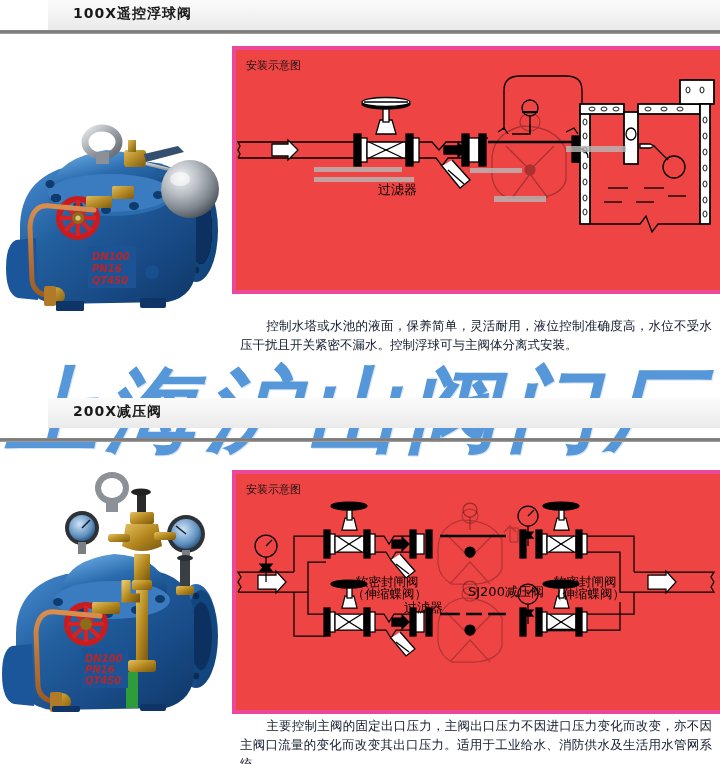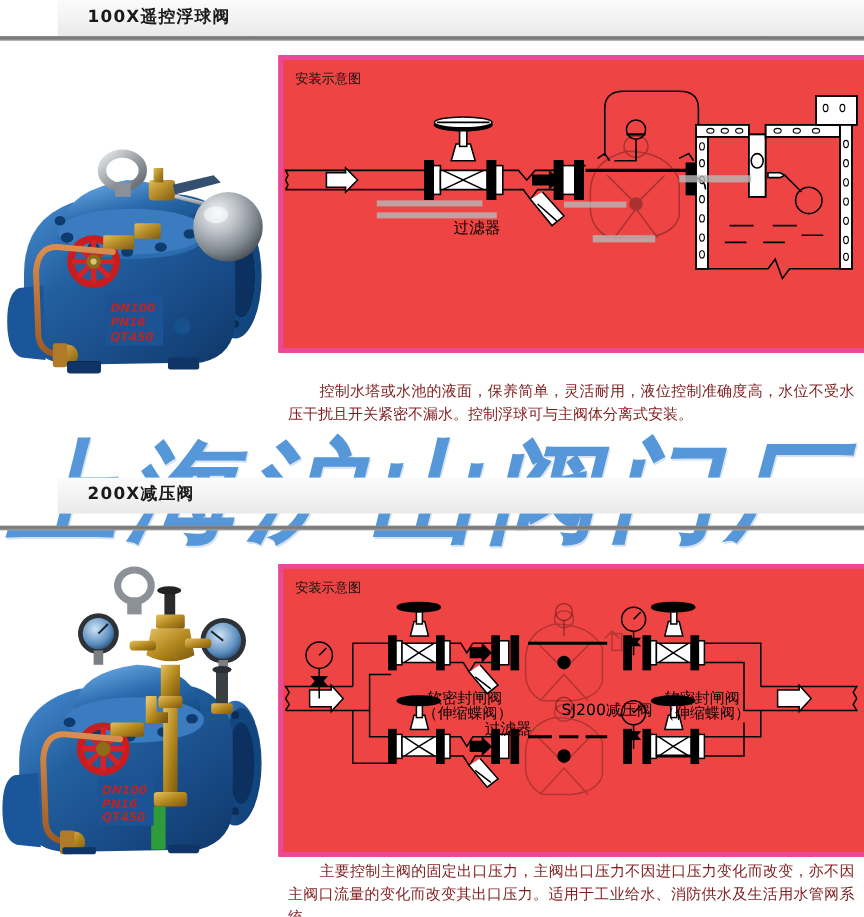--- a/index.html
+++ b/index.html
@@ -79,21 +79,21 @@
     color: #111;
     white-space: nowrap;
   }
   .diagram svg { display: block; }
 
   
   .body-text {
     position: absolute;
     font-size: 12.5px;
     line-height: 19px;
-    color: #7f1d1d;
+    color: #0f172a;
     z-index: 25;
     text-align: justify;
   }
   .body-text .indent { display: inline-block; width: 26px; }
 
   
   .photo { position: absolute; z-index: 22; font-style: italic; }
   .photo svg { display: block; }
 
   

